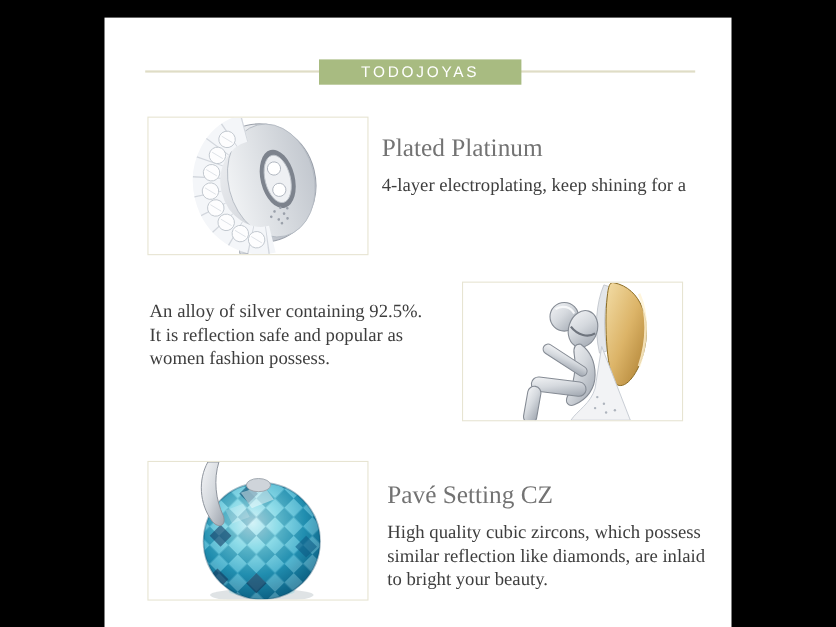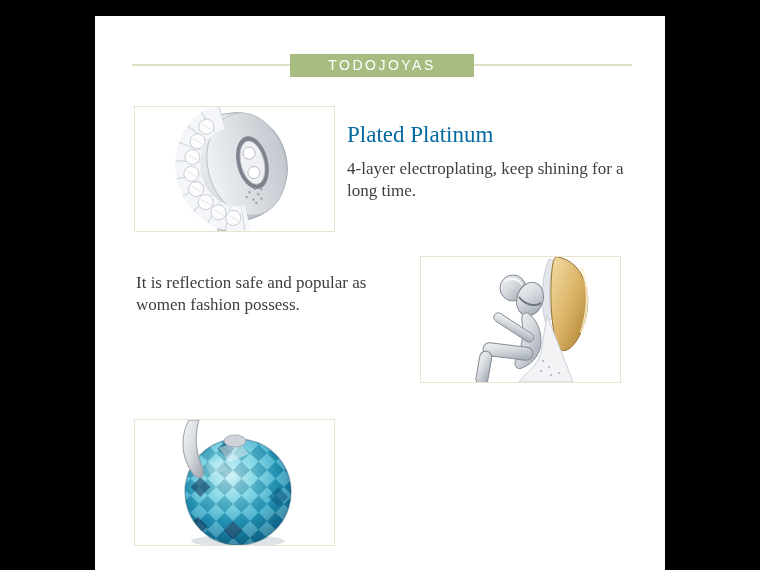--- a/index.html
+++ b/index.html
@@ -29,21 +29,21 @@
   }
   .img-box svg{display:block;}
   #box1{left:39px;top:90px;width:199px;height:124px;}
   #box2{left:325px;top:240px;width:199px;height:125px;}
   #box3{left:39px;top:403px;width:199px;height:125px;}
   .sect{position:absolute;width:300px;}
   #sect1{left:252px;top:104px;}
   #sect2{left:41px;top:256px;}
   #sect3{left:257px;top:419px;}
   .sect h2{
-    margin:0 0 8px 0;font-size:23px;font-weight:normal;color:#0369a1;
+    margin:0 0 8px 0;font-size:23px;font-weight:normal;color:#737373;
     font-family:"Liberation Serif", serif;line-height:30px;
   }
   .sect .bodyline{
     font-size:17px;color:#3e3e3e;line-height:21.5px;
     font-family:"Liberation Serif", serif;
   }
 </style>
 </head>
 <body>
 
@@ -105,24 +105,24 @@
           <circle cx="112" cy="100" r="1.2"></circle>
             <circle cx="118" cy="97" r="1.2"></circle>
         </g>
       </g>
     </svg>
   </div>
 
   <div class="sect" id="sect1">
     <h2>Plated Platinum</h2>
     <div class="bodyline">4-layer electroplating, keep shining for a</div>
-    <div class="bodyline">long time.</div>
   </div>
 
   <div class="sect" id="sect2">
+    <div class="bodyline">An alloy of silver containing 92.5%.</div>
     <div class="bodyline">It is reflection safe and popular as</div>
     <div class="bodyline">women fashion possess.</div>
   </div>
 
   <div class="img-box" id="box2">
     <svg width="199" height="125" viewBox="0 0 199 125">
       <defs>
         <linearGradient id="s2-sil" x1="0" y1="0" x2="1" y2="1">
           <stop offset="0" stop-color="#f4f5f7"></stop>
             <stop offset="0.45" stop-color="#d5d9de"></stop>
@@ -207,14 +207,20 @@
         <path d="M84,28 L104,21 L114,34 L94,42 Z" fill="#ffffff" opacity="0.45"></path>
         <path d="M70,44 L86,38 L92,50 L76,56 Z" fill="#ffffff" opacity="0.2"></path>
       </g>
       <circle cx="103" cy="72" r="53" fill="none" stroke="rgba(10,70,100,0.35)" stroke-width="1.5"></circle>
 
       <path d="M54,0 C45,16 46,38 58,54 C64,61 71,58 68,49 C61,34 59,16 64,0 Z" fill="url(#s3-sil)" stroke="#8d939c" stroke-width="0.9"></path>
       <ellipse cx="100" cy="21" rx="11" ry="6" fill="#cfd4da" stroke="#98a0a9" stroke-width="0.8"></ellipse>
     </svg>
   </div>
 
+  <div class="sect" id="sect3">
+    <h2>Pavé Setting CZ</h2>
+    <div class="bodyline">High quality cubic zircons, which possess</div>
+    <div class="bodyline">similar reflection like diamonds, are inlaid</div>
+    <div class="bodyline">to bright your beauty.</div>
+  </div>
 
 </div>
 
 </body></html>

